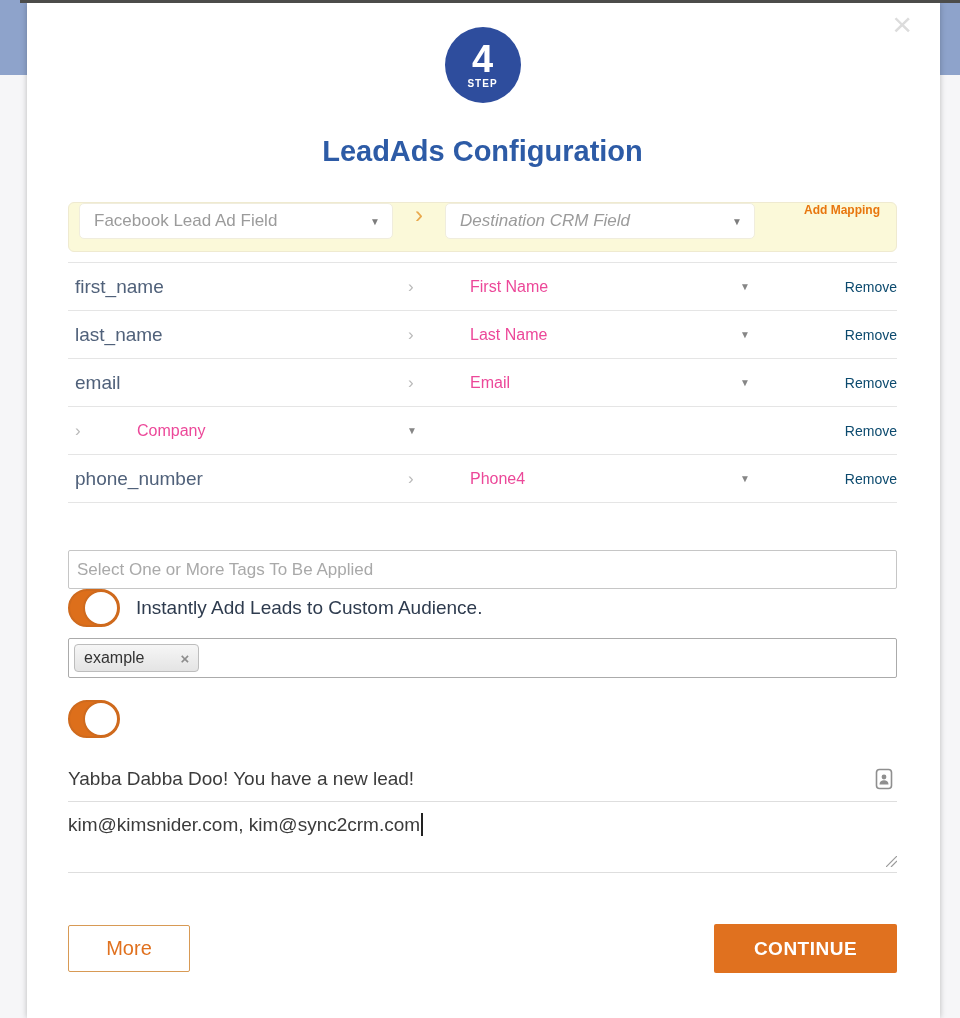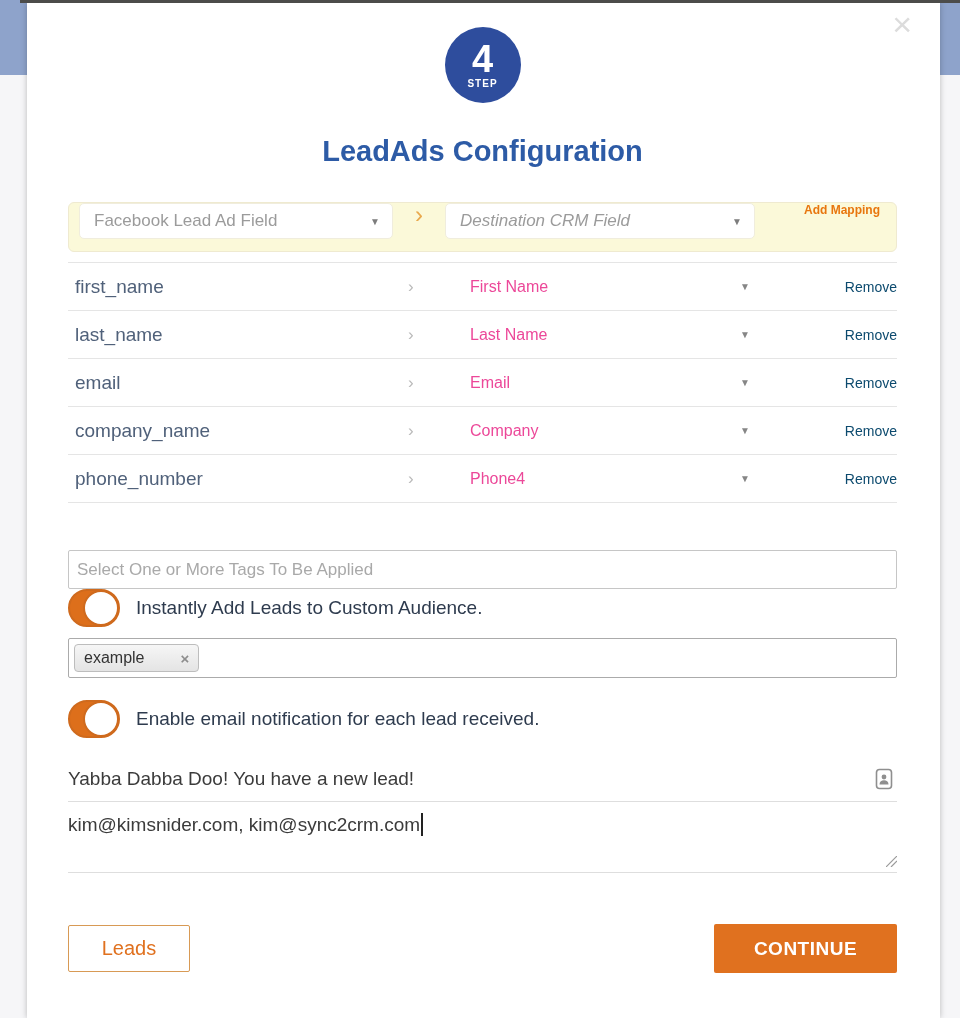--- a/index.html
+++ b/index.html
@@ -196,21 +196,20 @@
       <span class="map-remove">Remove</span>
     </div>
     <div class="map-row">
       <span class="map-source">email</span>
       <span class="map-chevron">›</span>
       <span class="map-dest">Email</span>
       <span class="map-caret">▼</span>
       <span class="map-remove">Remove</span>
     </div>
     <div class="map-row">
-      <span class="map-source">company_name</span>
       <span class="map-chevron">›</span>
       <span class="map-dest">Company</span>
       <span class="map-caret">▼</span>
       <span class="map-remove">Remove</span>
     </div>
     <div class="map-row">
       <span class="map-source">phone_number</span>
       <span class="map-chevron">›</span>
       <span class="map-dest">Phone4</span>
       <span class="map-caret">▼</span>
@@ -231,38 +230,37 @@
     <div class="tag-chip">
       <span>example</span>
       <span class="tag-chip-x">×</span>
     </div>
   </div>
 
   <div class="toggle-row toggle-row-2">
     <div class="toggle">
       <div class="toggle-knob"></div>
     </div>
-    <div class="toggle-label">Enable email notification for each lead received.</div>
   </div>
 
   <div class="subject-field">
     <span class="subject-text">Yabba Dabba Doo! You have a new lead!</span>
     <svg class="contact-icon" viewBox="0 0 18 24">
       <rect x="1.5" y="2.5" width="15" height="19" rx="3" fill="none" stroke="#8f8f8f" stroke-width="1.6"></rect>
       <circle cx="9" cy="10" r="2.4" fill="#8f8f8f"></circle>
       <path d="M4.5 17.5 c0-3 2-4.3 4.5-4.3 s4.5 1.3 4.5 4.3 z" fill="#8f8f8f"></path>
     </svg>
   </div>
 
   <div class="recipients-field">
     <span>kim@kimsnider.com, kim@sync2crm.com</span><span class="text-caret"></span>
     <svg class="resize-handle" viewBox="0 0 11 11">
       <line x1="0" y1="11" x2="11" y2="0" stroke="#9a9a9a" stroke-width="1.2"></line>
       <line x1="5" y1="11" x2="11" y2="5" stroke="#9a9a9a" stroke-width="1.2"></line>
     </svg>
   </div>
 
   <div class="footer">
-    <button class="back-btn">Leads</button>
+    <button class="back-btn">More</button>
     <button class="continue-btn">CONTINUE</button>
   </div>
 
 </div>
 
 </body></html>

